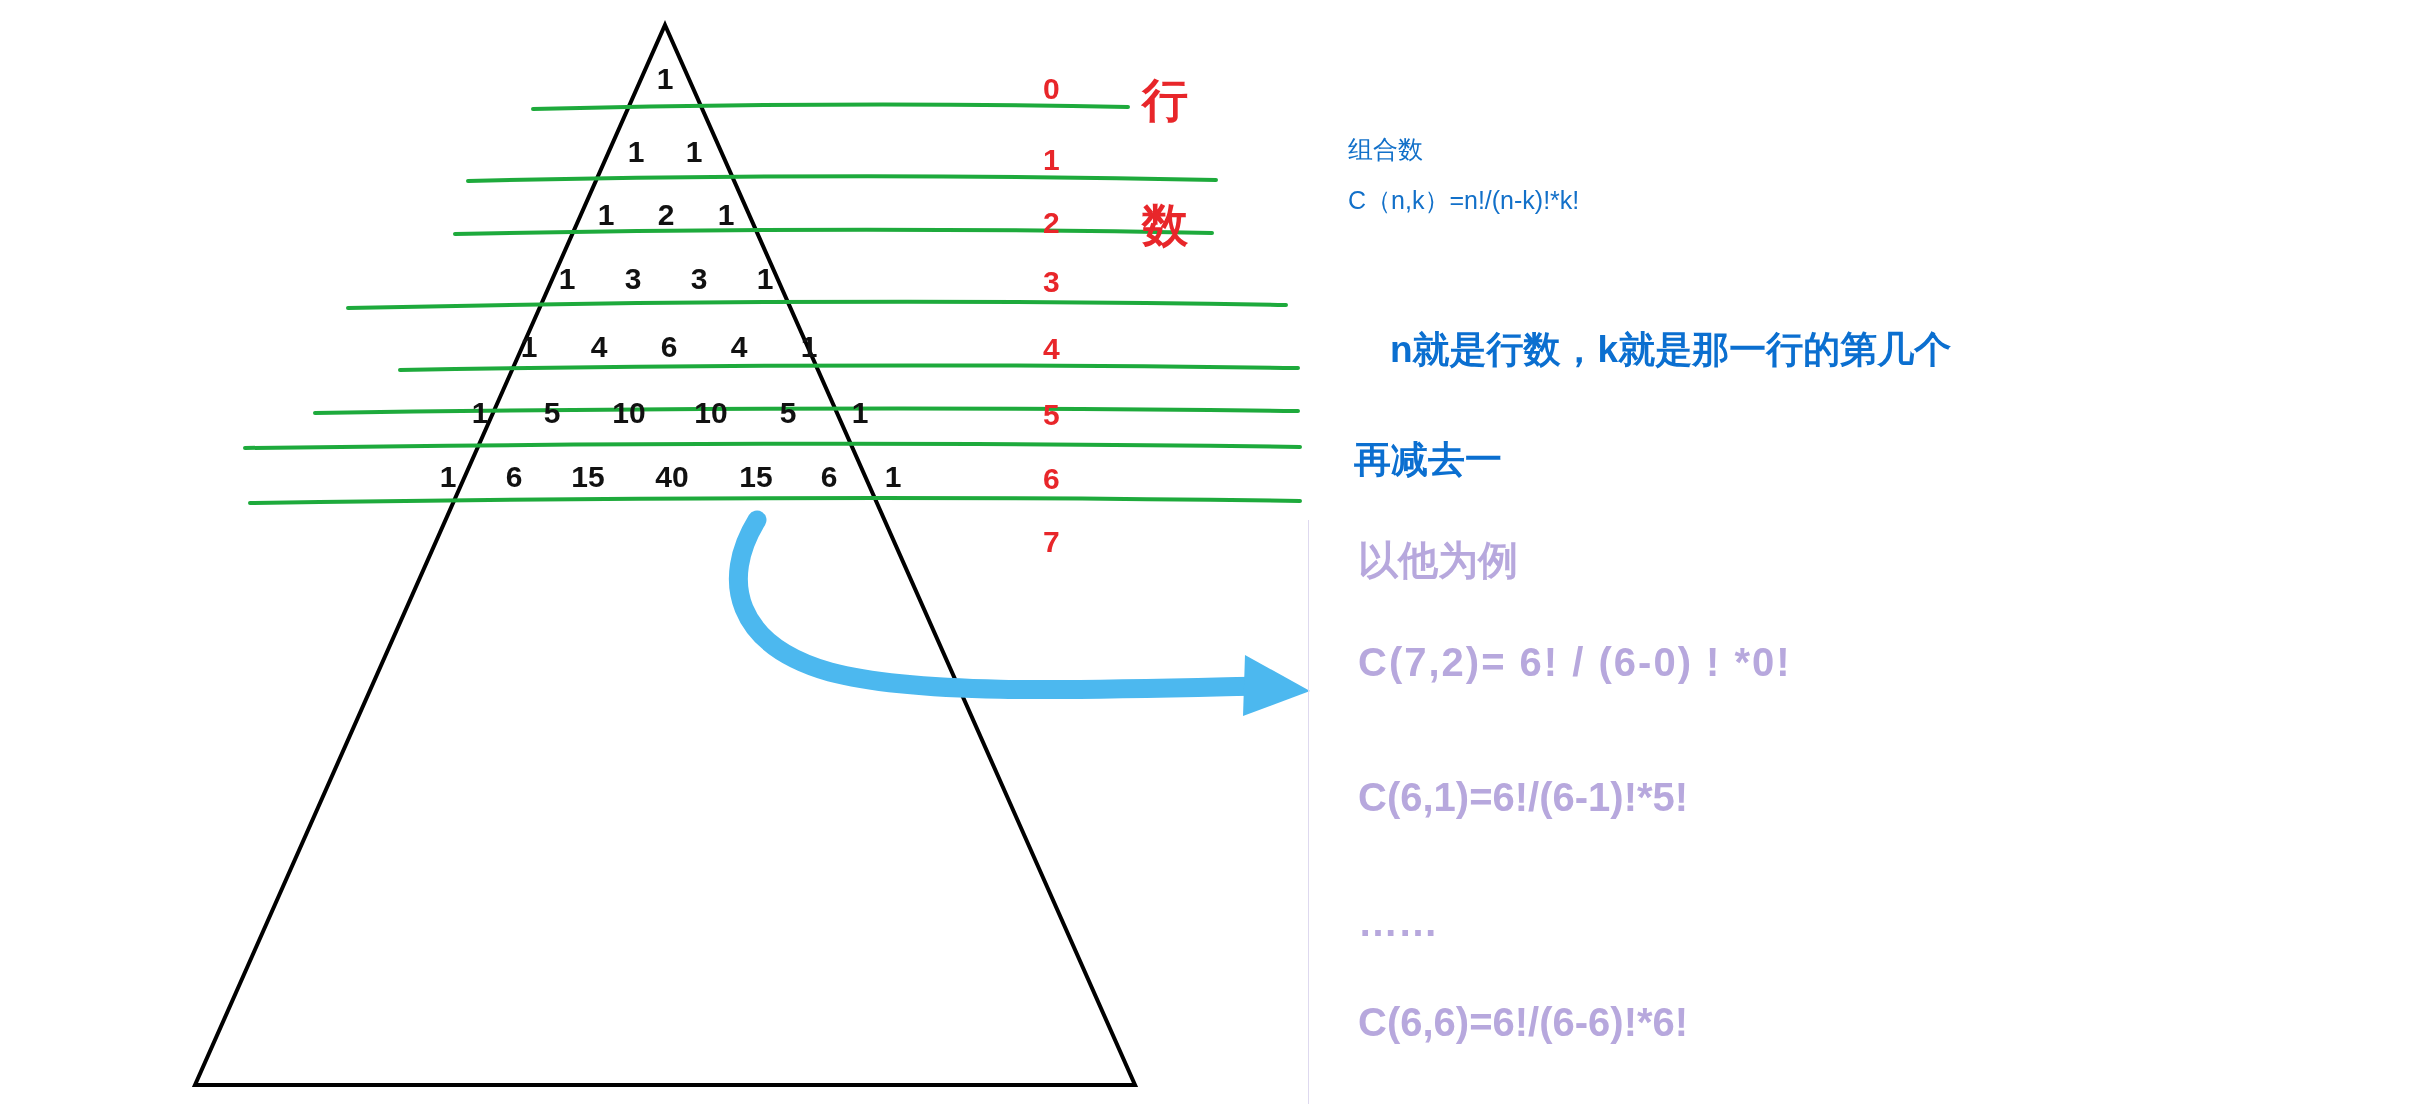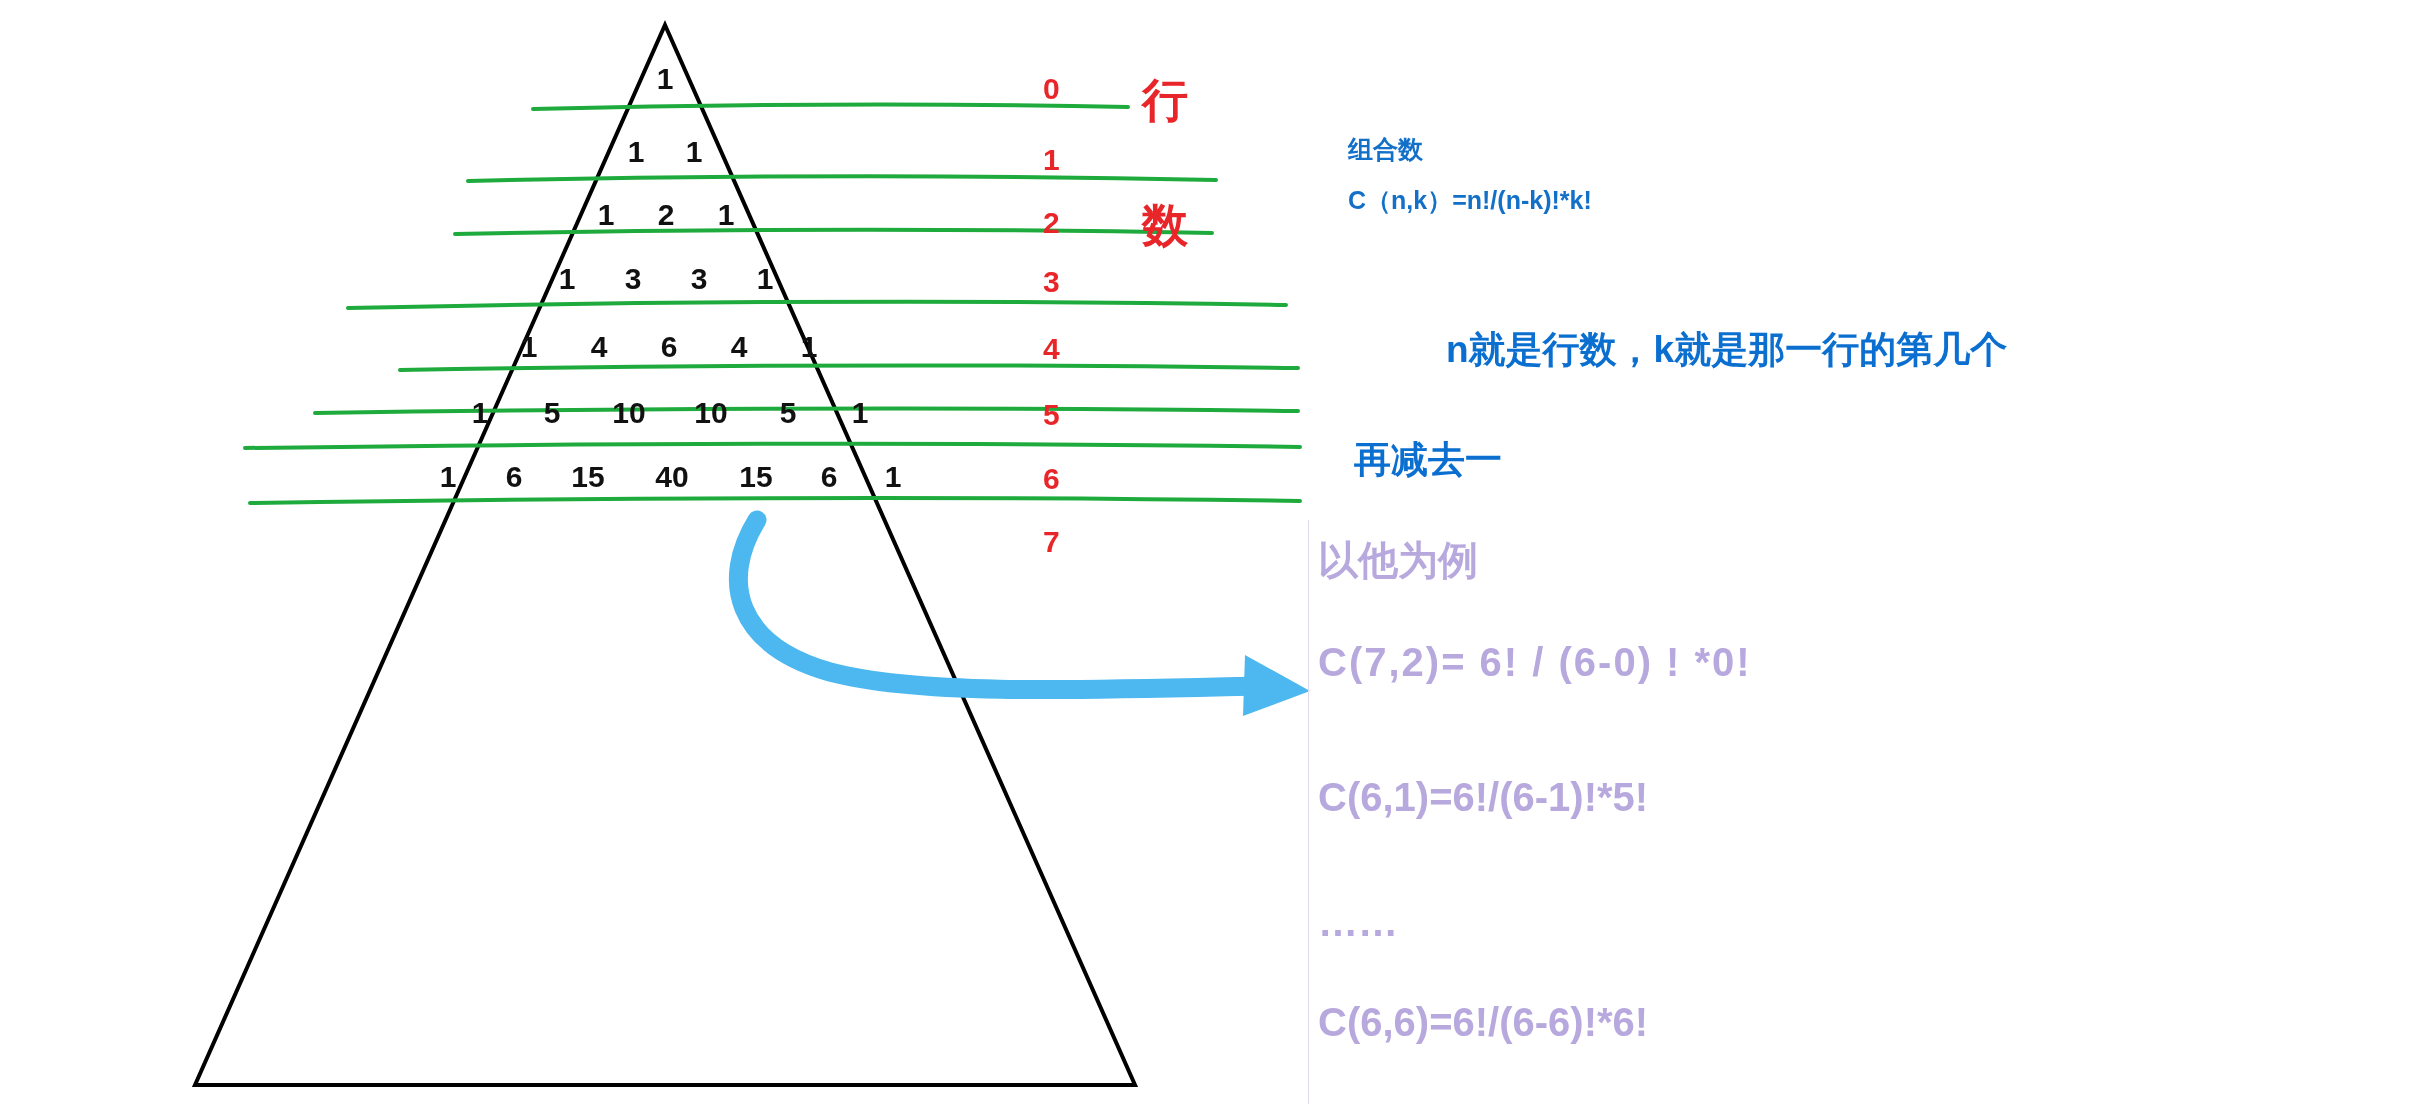--- a/index.html
+++ b/index.html
@@ -54,40 +54,41 @@
     color: #e8262a;
     font-weight: bold;
     font-size: 46px;
     font-family: "Liberation Sans", sans-serif;
   }
 
   
   .note-blue-small {
     position: absolute;
     color: #1270c9;
-    font-weight: bold;
+    font-weight: normal;
     font-size: 25px;
     font-family: "Liberation Sans", sans-serif;
     white-space: nowrap;
   }
   .note-blue-big {
     position: absolute;
     color: #0b6fd0;
     font-weight: bold;
     font-size: 37px;
     font-family: "Liberation Sans", sans-serif;
     white-space: nowrap;
   }
   .note-purple {
     position: absolute;
     color: #b7a8dd;
     font-weight: bold;
     font-size: 40px;
     font-family: "Liberation Sans", sans-serif;
     white-space: nowrap;
+    margin-left: 40px;
   }
   .note-purple.wide {
     letter-spacing: 2px;
   }
   .faint-line {
     position: absolute;
     width: 1px;
     background: #ded9ef;
   }
 </style>
@@ -176,21 +177,21 @@
   <div class="row-number" style="left:1043px; top:525px;">7</div>
 
   <div class="hangshu-char" style="left:1142px; top:70px;">行</div>
   <div class="hangshu-char" style="left:1142px; top:195px;">数</div>
 
   <div class="faint-line" style="left:1308px; top:520px; height:584px;"></div>
 
   <div class="note-blue-small" style="left:1348px; top:133px;">组合数</div>
   <div class="note-blue-small" style="left:1348px; top:184px;">C（n,k）=n!/(n-k)!*k!</div>
 
-  <div class="note-blue-big" style="left:1446px; top:325px;">n就是行数，k就是那一行的第几个</div>
+  <div class="note-blue-big" style="left:1390px; top:325px;">n就是行数，k就是那一行的第几个</div>
   <div class="note-blue-big" style="left:1309px; top:435px;margin-left:45px;">再减去一</div>
 
   <div class="note-purple" style="left:1318px; top:533px;">以他为例</div>
   <div class="note-purple wide" style="left:1318px; top:640px;">C(7,2)= 6! / (6-0) ! *0!</div>
   <div class="note-purple" style="left:1318px; top:775px;">C(6,1)=6!/(6-1)!*5!</div>
   <div class="note-purple" style="left:1318px; top:900px;">……</div>
   <div class="note-purple" style="left:1318px; top:1000px;">C(6,6)=6!/(6-6)!*6!</div>
 
 </div>
 

